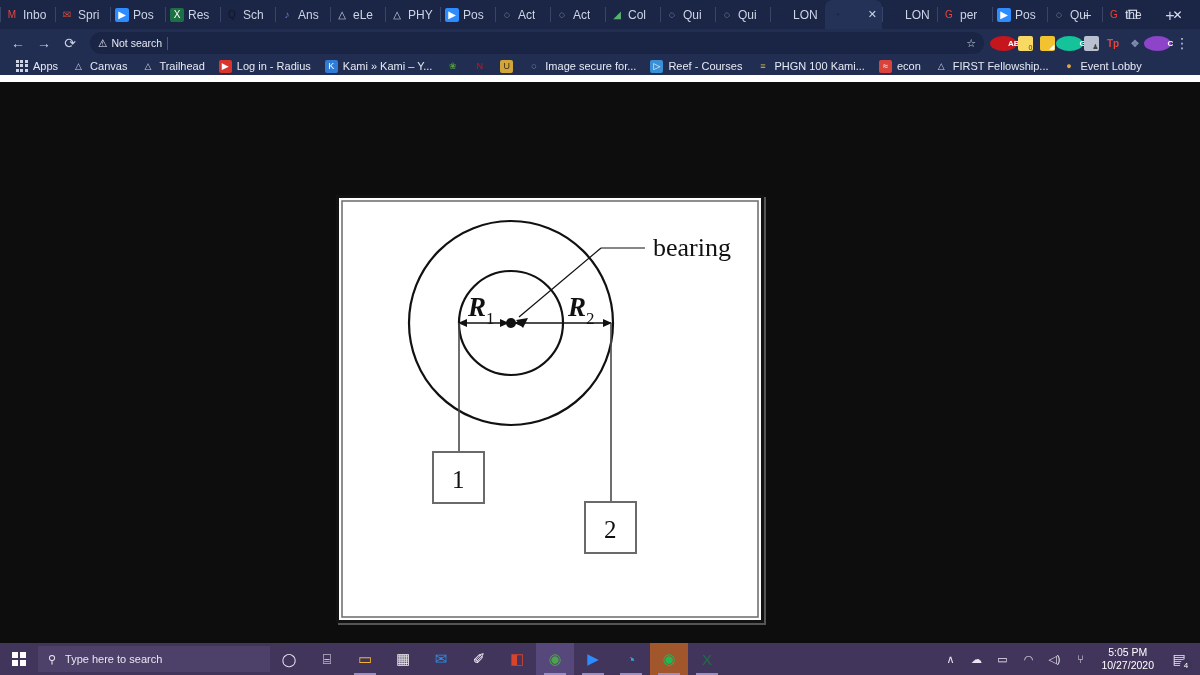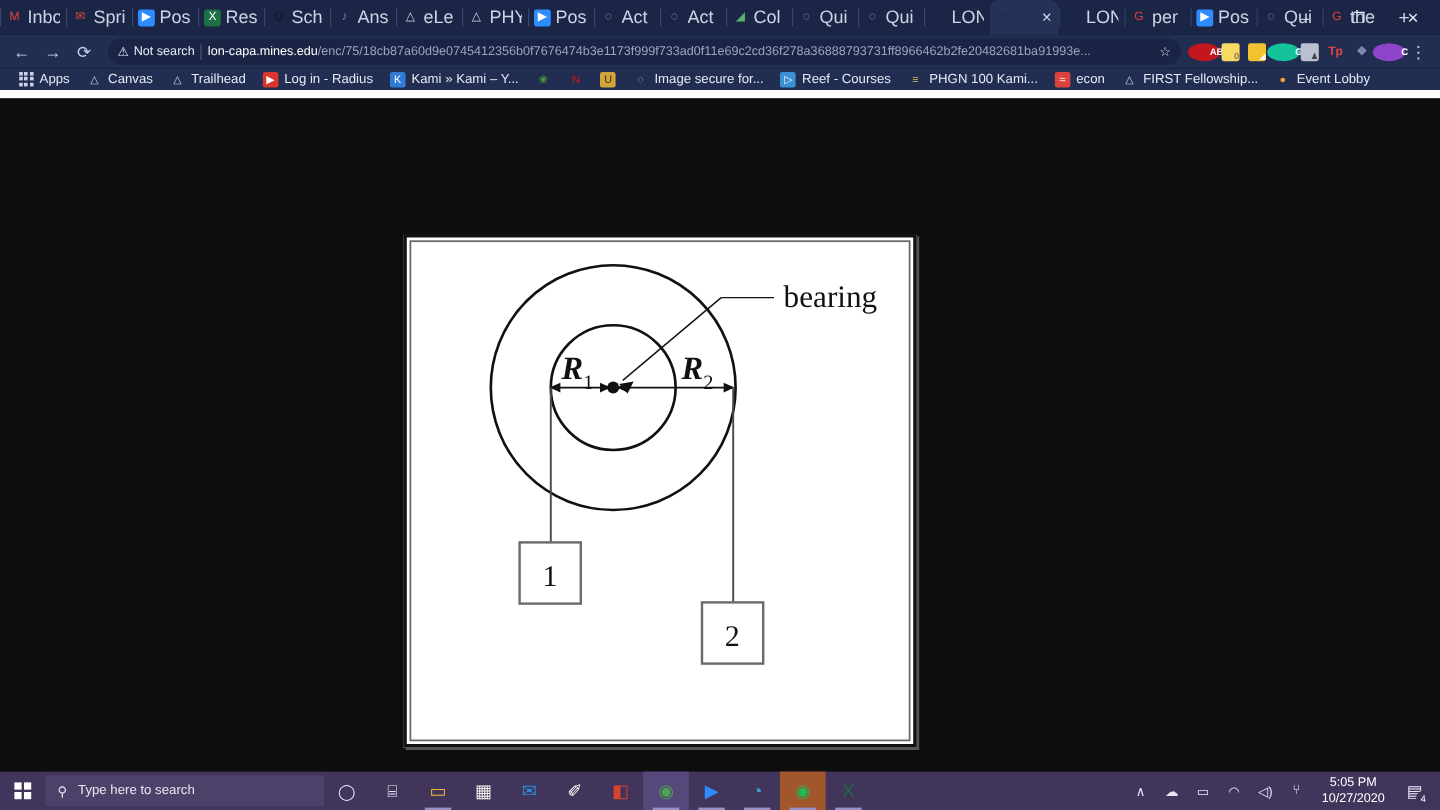--- a/index.html
+++ b/index.html
@@ -31,21 +31,21 @@
     height: 15px; width: 1px; background: #3c4straight;
     background: #394director;
   }
   .tab .sep { position: absolute; left: 0; top: 7px; height: 15px; width: 1px; background: #38456b; }
   .tab.active { background: #243258; border-radius: 7px 7px 0 0; width: 57px; flex: 0 0 57px; }
   .tab-favicon {
     width: 14px; height: 14px; flex: 0 0 14px;
     display: flex; align-items: center; justify-content: center;
     font-size: 10px; line-height: 1; border-radius: 2px;
   }
-  .tab-title { font-size: 15px; overflow: hidden; text-overflow: clip; }
+  .tab-title { font-size: 12px; overflow: hidden; text-overflow: clip; }
   .tab-close { margin-left: auto; color: #cdd4e6; font-size: 11px; }
   #newtab {
     width: 26px; height: 26px; color: #cfd6e8;
     display: flex; align-items: center; justify-content: center;
     font-size: 16px; font-weight: 300;
   }
   #wincontrols {
     position: absolute; right: 0; top: 0; height: 29px;
     display: flex; align-items: center;
   }
@@ -249,23 +249,20 @@
   <div id="toolbar">
     <div class="navbtn">←</div>
     <div class="navbtn">→</div>
     <div class="navbtn">⟳</div>
     <div id="omnibox">
       <span id="notsecure">
         <span>⚠</span>
         <span>Not search</span>
       </span>
       <span id="vbar"></span>
-      <span id="urltext">
-        <span class="host">lon-capa.mines.edu</span><span class="path">/enc/75/18cb87a60d9e0745412356b0f7676474b3e1173f999f733ad0f11e69c2cd36f278a36888793731ff8966462b2fe20482681ba91993e...</span>
-      </span>
       <span id="star">☆</span>
     </div>
     <div id="extensions-container" style="display:flex;align-items:center;">
         <div class="ext">
           <span class="ext-circle" style="background: rgb(196, 22, 28); color: rgb(255, 255, 255);">ABP</span>
         </div>
         <div class="ext">
           <span class="ext-sq" style="background: rgb(247, 217, 100); color: rgb(59, 59, 59); display: flex; align-items: flex-end; justify-content: flex-end; font-size: 7px;">0</span>
         </div>
         <div class="ext">

